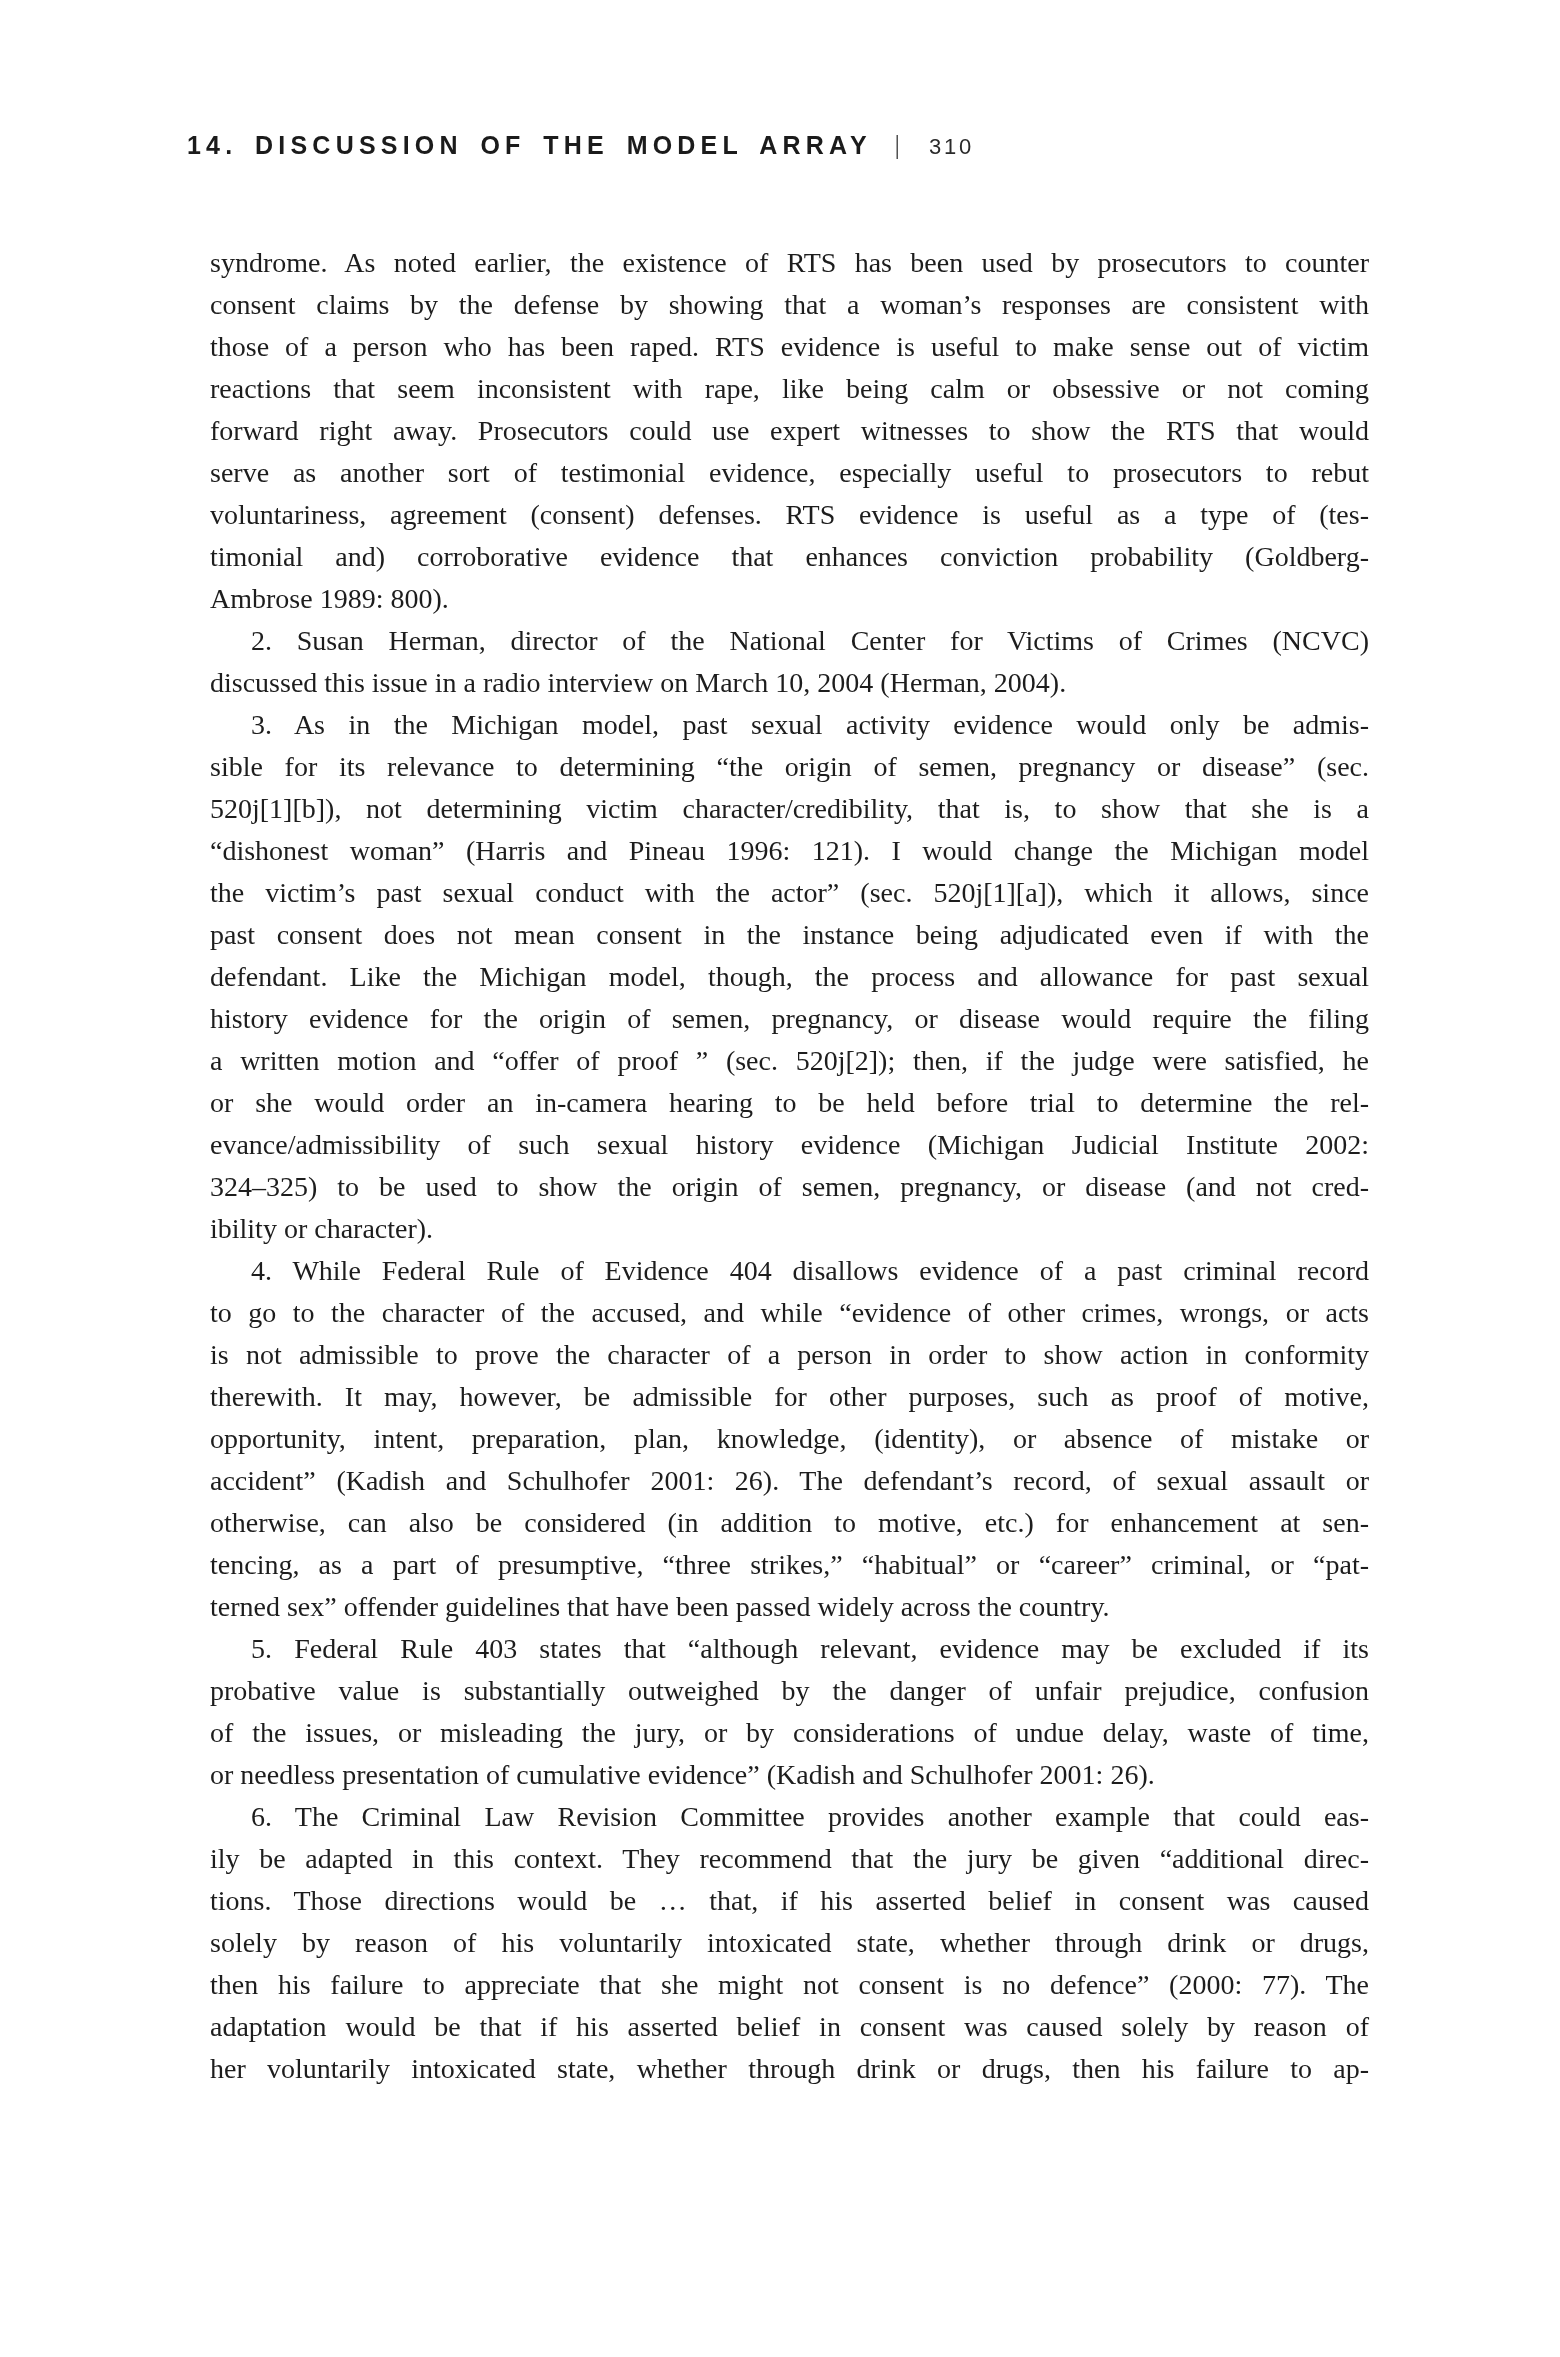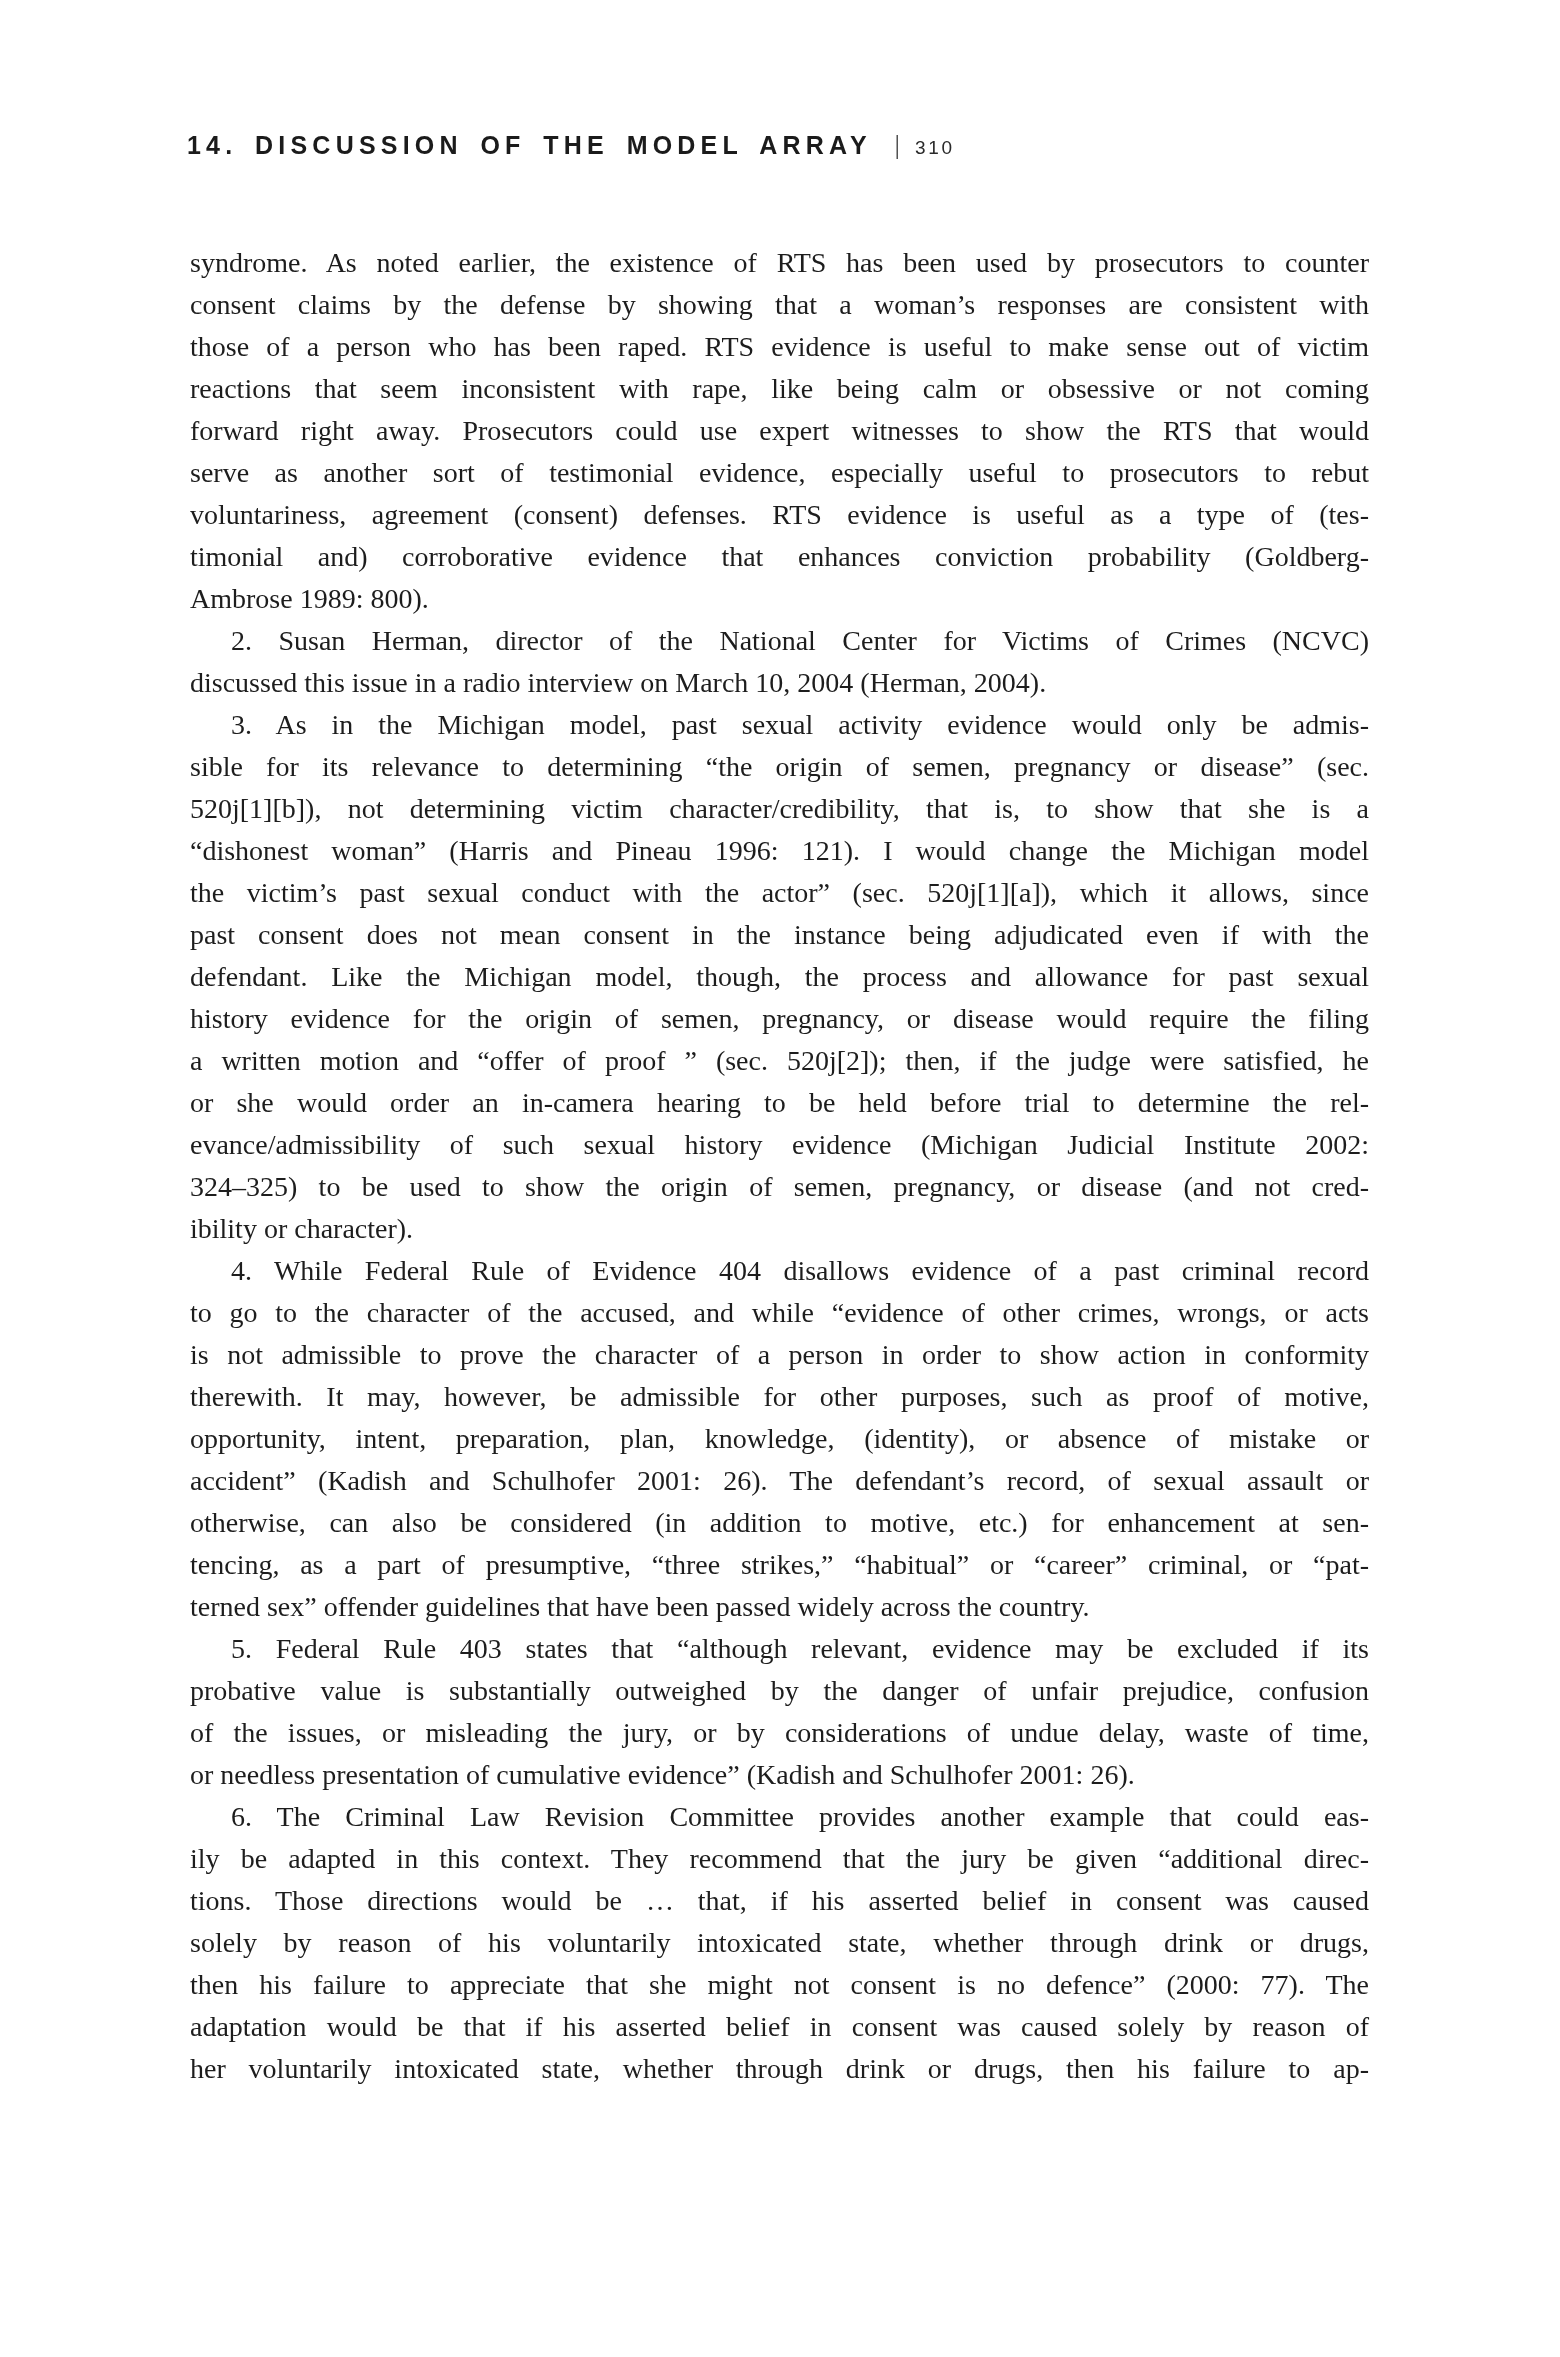--- a/index.html
+++ b/index.html
@@ -33,40 +33,41 @@
   .header-sep {
     font-weight: 400;
     font-size: 25px;
     color: #2a2a2a;
     margin-left: 22.5px;
     transform: scaleX(0.6);
     display: inline-block;
   }
   .page-number {
     font-weight: 400;
-    font-size: 19px;
+    font-size: 22px;
     letter-spacing: 2.8px;
     color: #2a2a2a;
-    margin-left: 14px;
+    margin-left: 28px;
   }
   .body-text {
     position: absolute;
     left: 190px;
     top: 242px;
     width: 1179px;
     font-family: "Liberation Serif", "DejaVu Serif", serif;
     font-size: 28px;
     line-height: 42px;
     color: #1d1d1d;
   }
   .paragraph { margin: 0; padding: 0; }
   .line {
     text-align: justify;
     text-align-last: justify;
     white-space: normal;
+    margin-left: 20px;
   }
   .line.last {
     text-align: left;
     text-align-last: left;
   }
   .line.indented {
     text-indent: 41px;
   }
 </style>
 </head>

